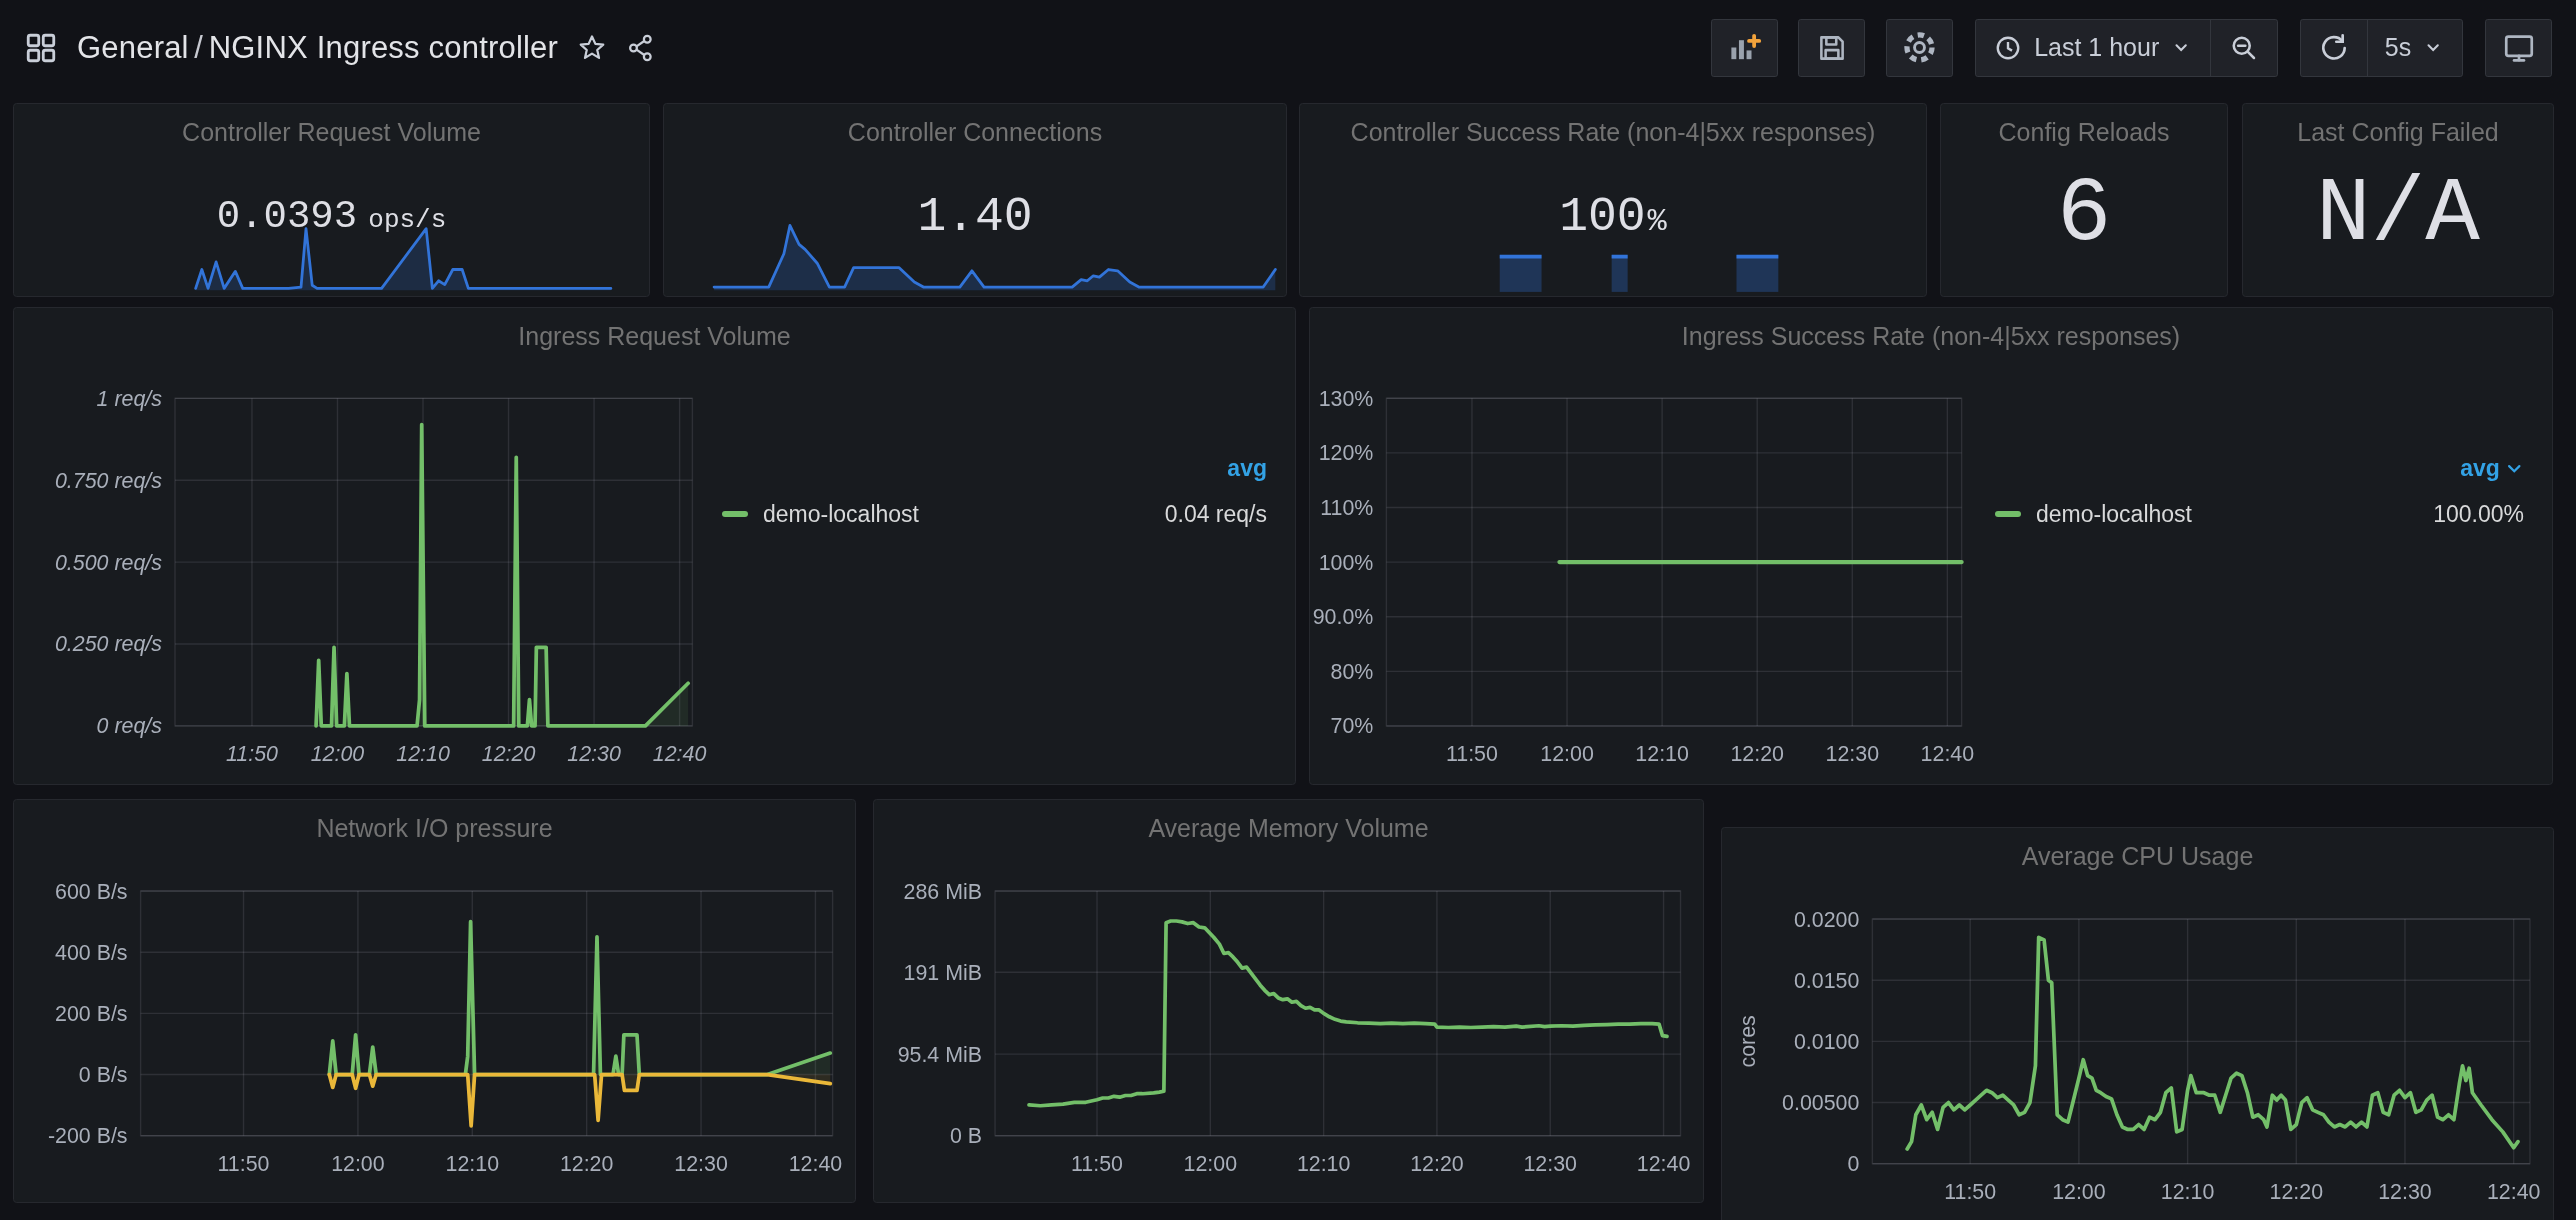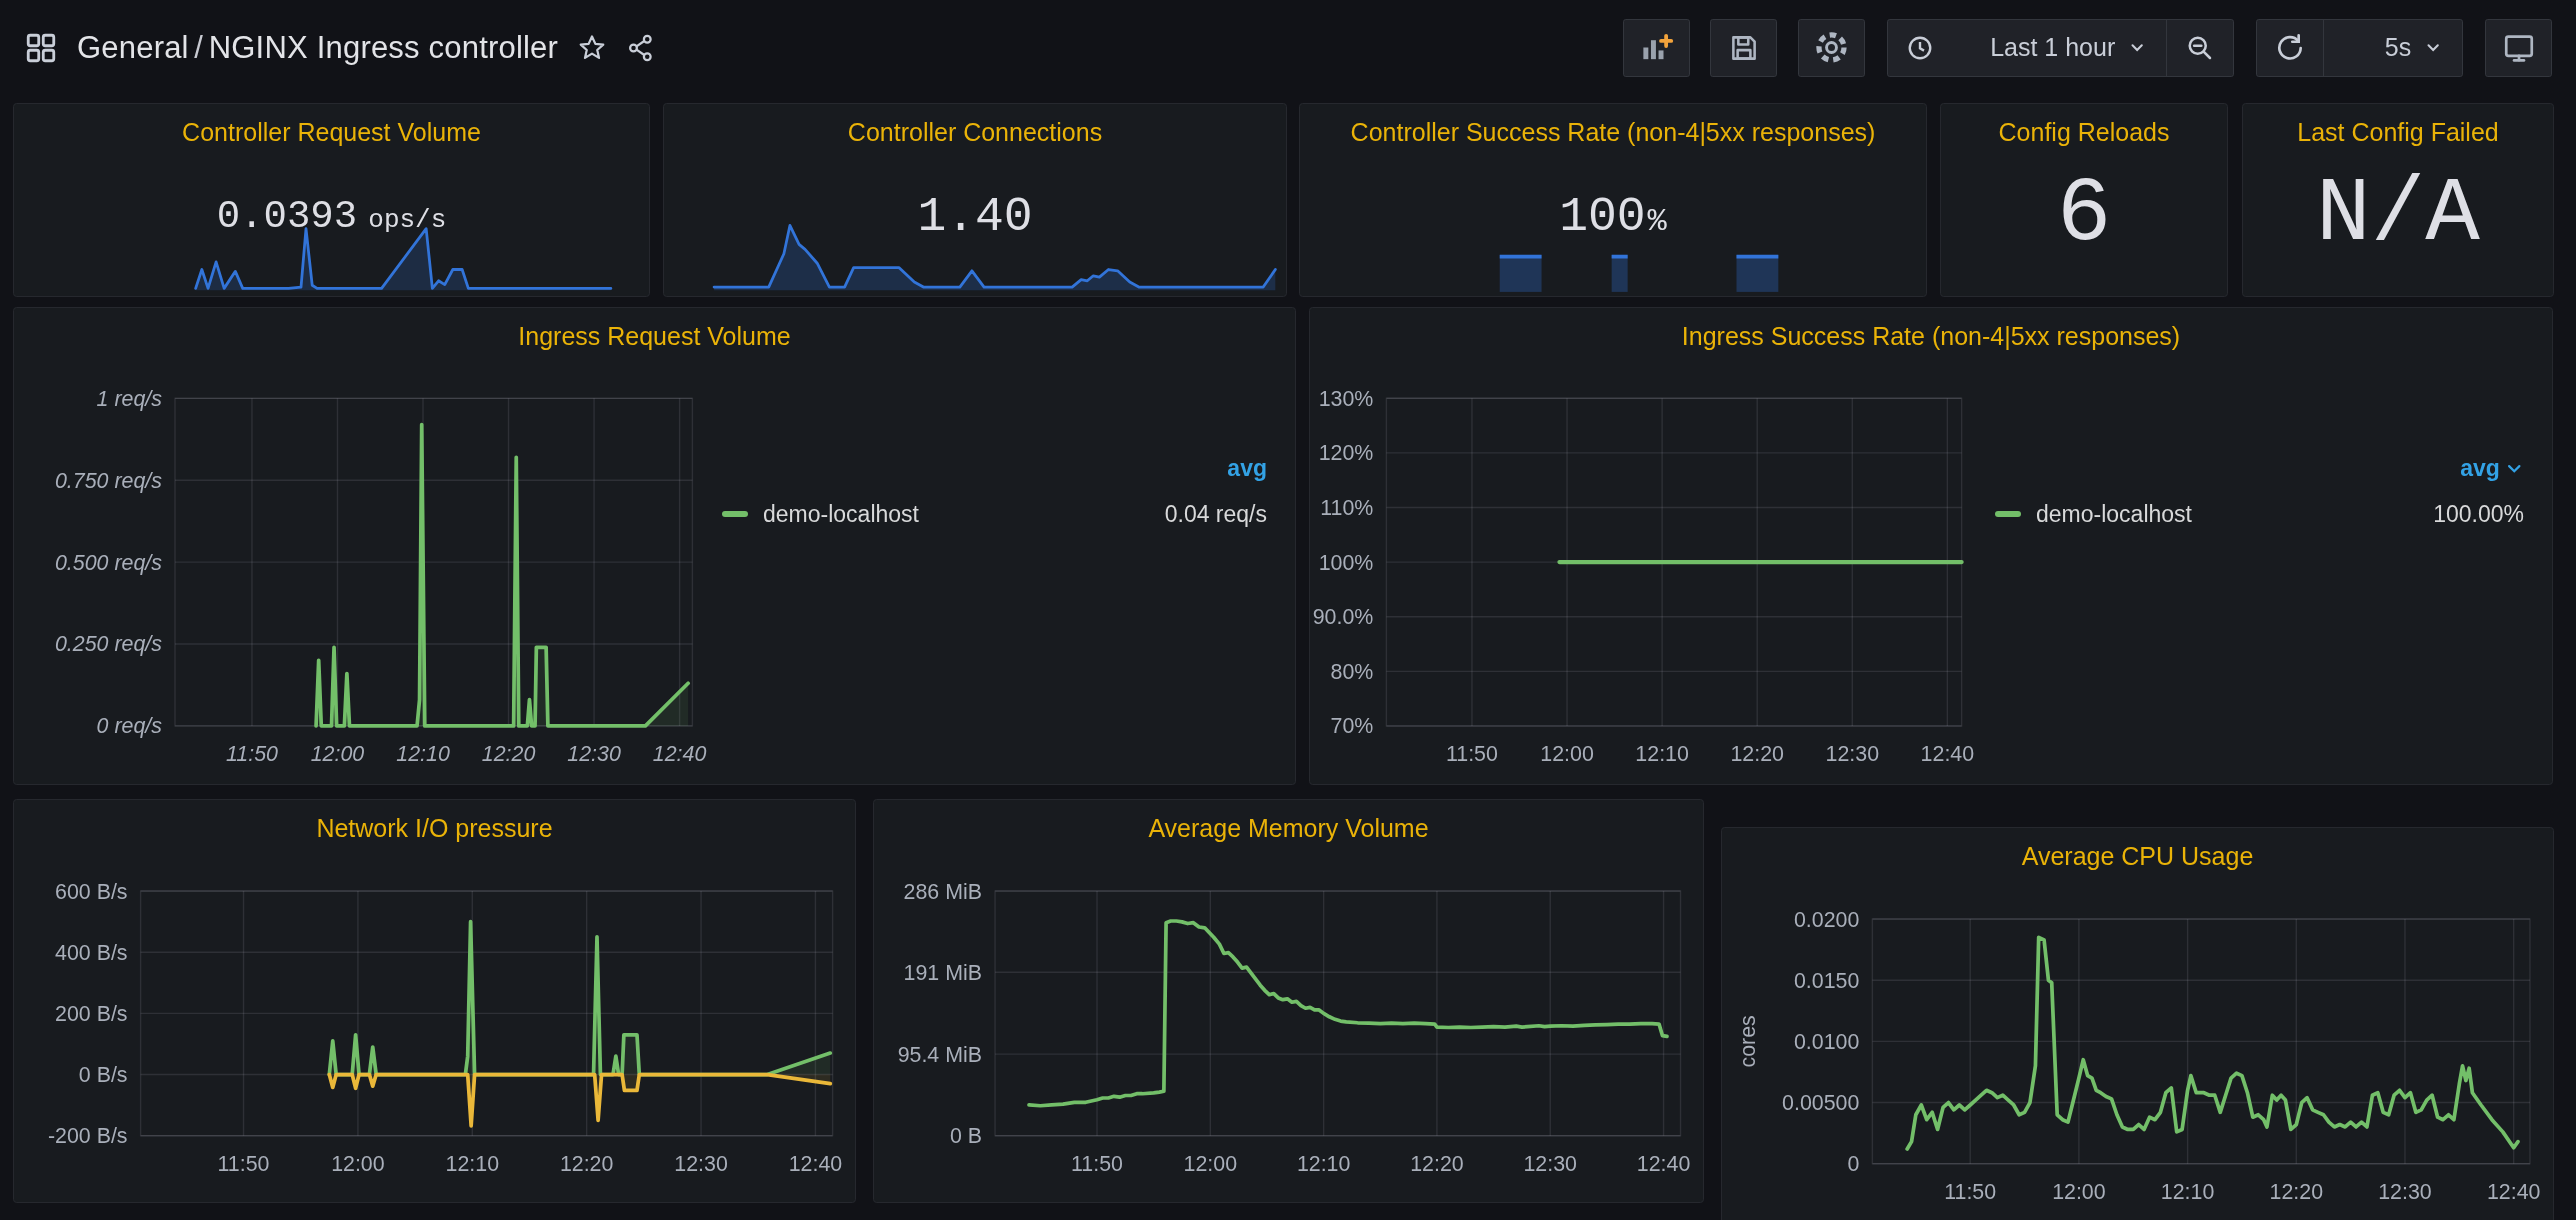--- a/index.html
+++ b/index.html
@@ -11,26 +11,26 @@
   .crumb { font-size:31px; font-weight:500; color:#E3E4E8; letter-spacing:0.2px; }
   .crumb .sep { color:#c7c9d1; padding:0 5.6px; }
   .nav-icon { display:flex; align-items:center; justify-content:center; color:#aeb4c0; }
   .nav-right { margin-left:auto; display:flex; align-items:center; gap:22.3px; }
   .tb-btn, .tb-group { background:#202228; border:0.9px solid #33363d; border-radius:2.8px;
     height:58px; display:flex; align-items:center; color:#c9ced8; }
   .tb-btn { width:67px; justify-content:center; cursor:pointer; }
   .tb-group { padding:0; }
   .tb-seg { display:flex; align-items:center; gap:11.2px; padding:0 17px; height:100%; cursor:pointer; }
   .tb-div { width:0.9px; height:100%; background:#33363d; }
-  .tb-text { font-size:25px; color:#c9ced8; white-space:nowrap;margin-left:44px; }
+  .tb-text { font-size:25px; color:#c9ced8; white-space:nowrap; }
   .btn-row { display:flex; align-items:center; gap:20.5px; }
 
   .panel { position:absolute; background:#181B1F; border:0.9px solid #26282e; border-radius:3.7px; }
   .panel-title { position:absolute; top:0; left:0; right:0; text-align:center; padding-top:14px;
-    font-size:25px; font-weight:500; color:#eab308; z-index:3; white-space:nowrap; overflow:hidden; }
+    font-size:25px; font-weight:500; color:#737373; z-index:3; white-space:nowrap; overflow:hidden; }
   .stat-center { position:absolute; inset:0; display:flex; align-items:center; justify-content:center;
     padding-top:34px; z-index:2; }
   .stat-line { display:flex; align-items:baseline; gap:11.2px; color:#DEDFE5;font-family:Liberation Mono, monospace; }
   .stat-big { font-size:39px; font-weight:500; }
   .stat-mid { font-size:48px; font-weight:500; }
   .stat-huge { font-size:91px; font-weight:500; }
   .stat-unit { font-size:26px; font-weight:500; color:#DEDFE5; }
   .stat-unit-sm { font-size:32px; font-weight:500; }
   .spark { position:absolute; left:5.6px; right:5.6px; bottom:2.8px; height:74px; z-index:1; }
   .spark.bars { height:43px; bottom:3.7px; }

